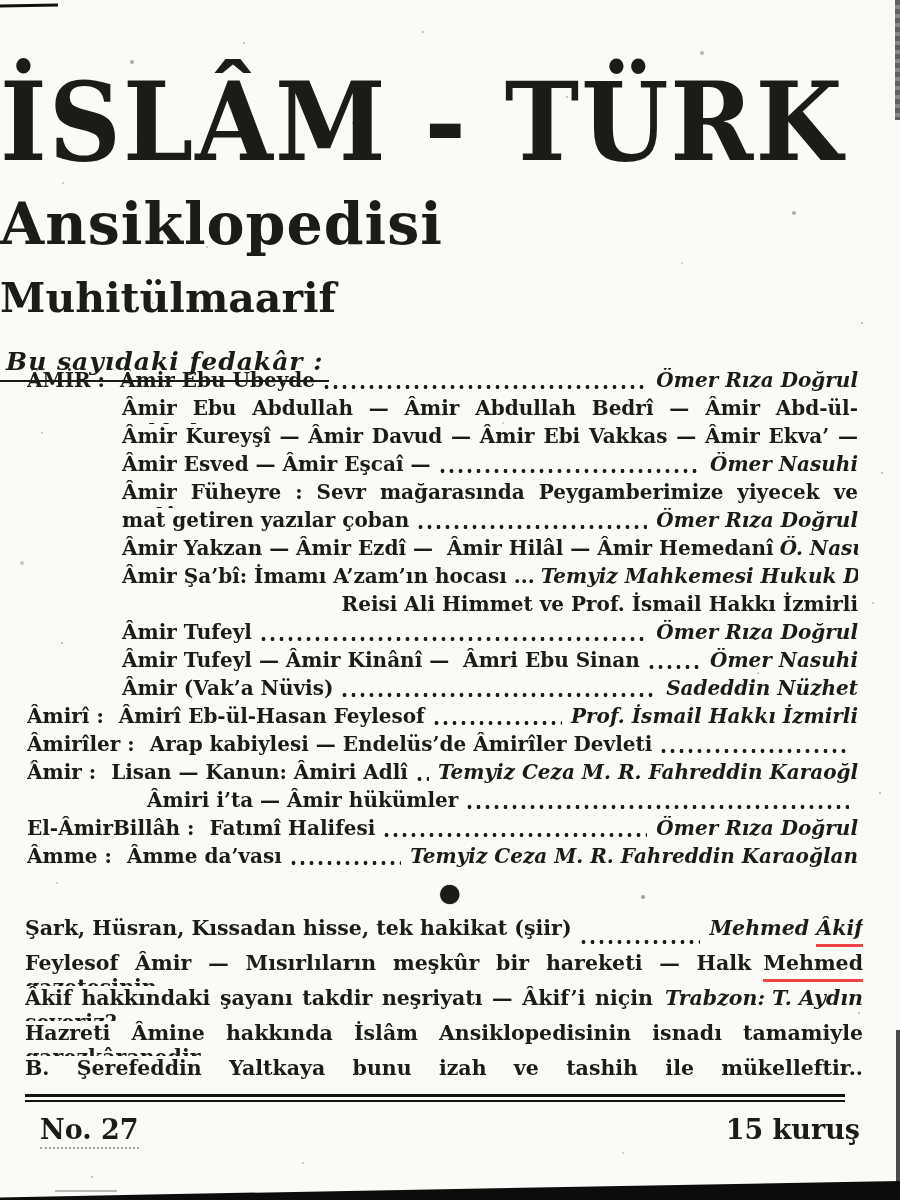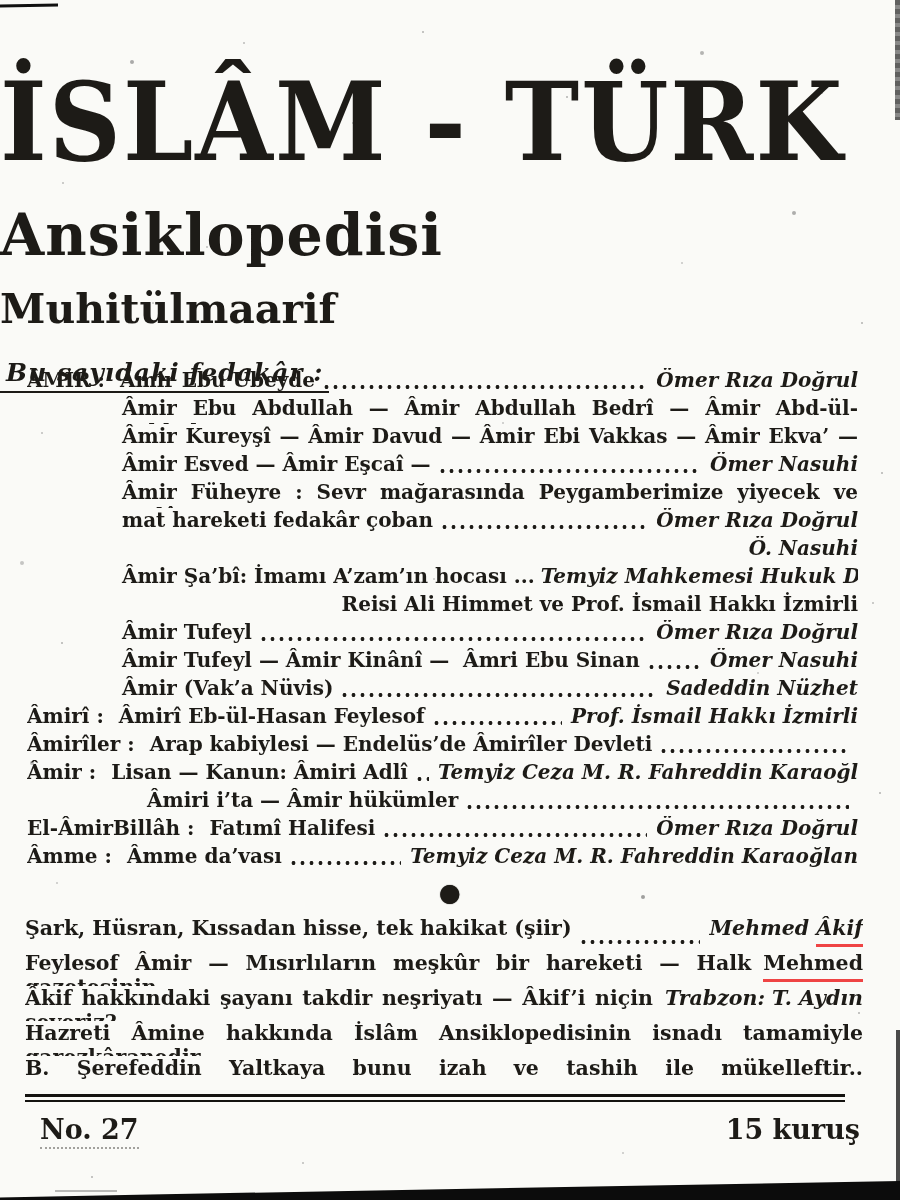--- a/index.html
+++ b/index.html
@@ -11,21 +11,21 @@
     font-family:"DejaVu Serif","Liberation Serif",serif;
     font-weight:700;
     overflow:hidden;
   }
   
   .masthead { position:absolute; top:66px; left:0; width:900px; text-align:left; }
   .title1 {
     font-size:100px; line-height:1.04; letter-spacing:2px;
     transform:scaleY(1.08); transform-origin:top center; white-space:pre;
   }
-  .title2 { font-size:57px; line-height:1; margin-top:36px; letter-spacing:1px; }
+  .title2 { font-size:57px; line-height:1; margin-top:25px; letter-spacing:1px; }
   .title3 { font-size:41px; line-height:1; margin-top:26px; }
   .contents-heading {
     display:inline-block; margin-top:28px;
     font-size:25px; font-style:italic; letter-spacing:1px;
     border-bottom:2px solid #1d1b17; padding:0 6px 4px;
     white-space:pre;
   }
   
   .toc { position:absolute; top:368px; left:27px; width:831px; font-size:20px; }
   .row { display:flex; align-items:baseline; height:28px; overflow:hidden; }
@@ -118,25 +118,26 @@
   </div>
   <div class="row indent">
     <span class="t">Âmir Esved — Âmir Eşcaî —</span>
     <div class="lead"></div>
     <span class="a">Ömer Nasuhi</span>
   </div>
   <div class="row indent">
     <span class="t fill">Âmir Füheyre : Sevr mağarasında Peygamberimize yiyecek ve malû-</span>
   </div>
   <div class="row indent">
-    <span class="t">mat hareketi fedakâr çoban</span>
-    <div class="lead"></div>
-    <span class="a">Ömer Rıza Doğrul</span>
-  </div>
-  <div class="row indent">
+    <span class="t">mat getiren yazılar çoban</span>
+    <div class="lead"></div>
+    <span class="a">Ömer Rıza Doğrul</span>
+  </div>
+  <div class="row indent">
+    <span class="t">Âmir Yakzan — Âmir Ezdî —  Âmir Hilâl — Âmir Hemedanî</span>
     <div class="sp"></div>
     <span class="a">Ö. Nasuhi</span>
   </div>
   <div class="row indent">
     <span class="t">Âmir Şa’bî: İmamı A’zam’ın hocası ...</span>
     <div class="sp"></div>
     <span class="a">Temyiz Mahkemesi Hukuk Dairesi</span>
   </div>
   <div class="row">
     <span class="rightfill">Reisi Ali Himmet ve Prof. İsmail Hakkı İzmirli</span>

